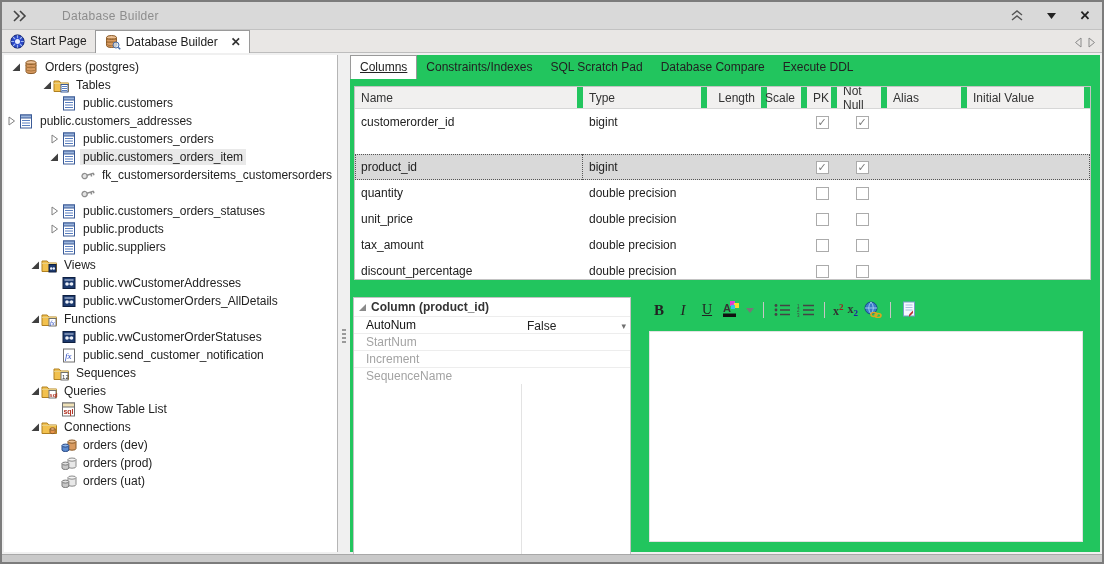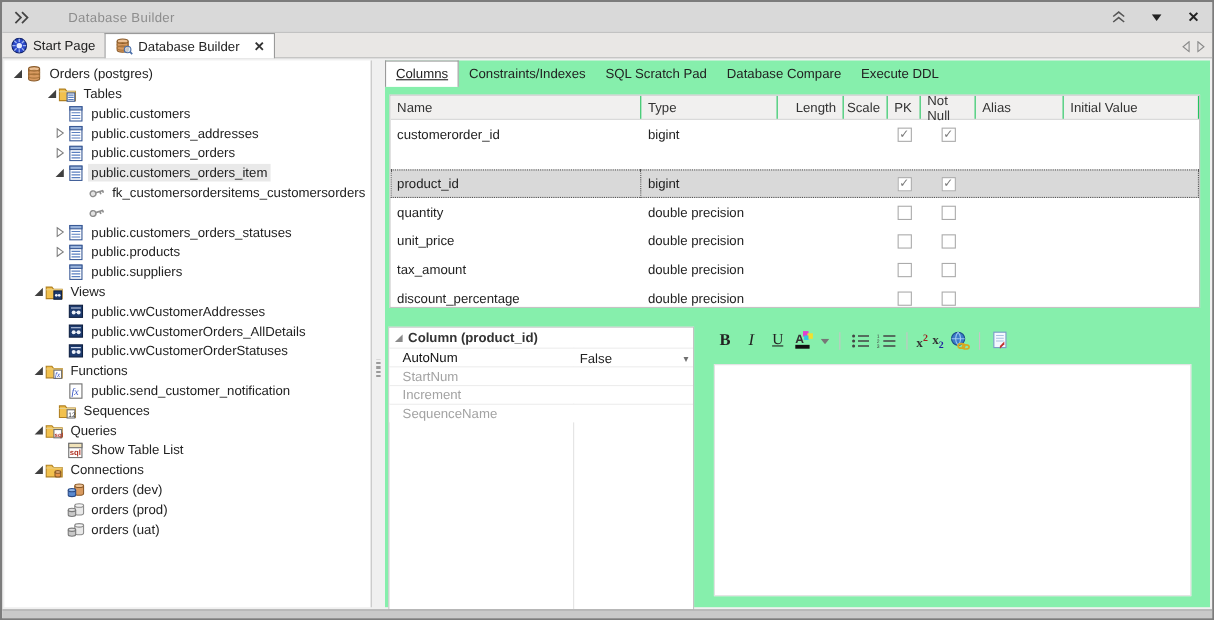--- a/index.html
+++ b/index.html
@@ -34,32 +34,32 @@
   .tree-row { height:18px; display:flex; align-items:center; white-space:nowrap; }
   .tree-arrow { width:13px; height:13px; display:inline-flex; align-items:center; justify-content:center; flex:0 0 13px; }
   .tree-ico { width:17px; height:16px; display:inline-flex; align-items:center; justify-content:center; flex:0 0 17px; margin-right:3px; }
   .tree-lbl { padding:1px 3px; }
   .tree-lbl.sel { background:#e9e9e9; }
 
   .splitter { width:12px; background:#f0f0f0; position:relative; }
   .splitter .grip { position:absolute; left:4px; top:272px; width:4px; height:16px;
                     background:repeating-linear-gradient(#f0f0f0 0 2px, #9a9a9a 2px 4px); }
 
-  .right-panel { flex:1; background:#86efac; position:relative; }
+  .right-panel { flex:1; background:#22c55e; position:relative; }
 
   
   .doctabs { position:absolute; top:0; left:0; right:0; height:24px; display:flex; align-items:flex-end; }
   .dtab { padding:4px 9px 5px 9px; color:#222; white-space:nowrap; }
   .dtab.active { background:#fff; border:1px solid #9a9a9a; border-bottom:none; text-decoration:underline; }
 
   
   .colgrid { position:absolute; left:4px; top:31px; width:737px; height:194px;
              background:#fff; border:1px solid #c3c3c3; overflow:hidden; }
   .cg-header { display:flex; height:22px; background:#f1f0ef; border-bottom:1px solid #d7d7d7; }
-  .cg-h { display:flex; align-items:center; padding:0 6px; color:#333; border-right:1px solid #22c55e; height:100%; }
+  .cg-h { display:flex; align-items:center; padding:0 6px; color:#333; border-right:6px solid #22c55e; height:100%; }
   .cg-h.right { justify-content:flex-end; }
   .cg-row { display:flex; height:26px; position:relative; }
   .cg-row.selected { background:#d9d9d9; outline:1px dotted #555; outline-offset:-1px;margin-top:19px; }
   .cg-cell { padding:0 6px; overflow:hidden; white-space:nowrap; height:100%; display:flex; align-items:center; }
   .cg-row.selected .cname { border-right:1px dotted #555; }
   .cg-cell.center { justify-content:center; padding:0; }
   .cb { width:13px; height:13px; border:1px solid #ababab; background:#fff; display:inline-flex;
         align-items:center; justify-content:center; font-size:11px; line-height:11px; color:#7a7a7a; }
   .newrow { color:#b4b4b4; font-style:italic; }
 
@@ -196,21 +196,21 @@
           <span class="tree-arrow"></span>
           <span class="tree-ico">
             <svg width="14" height="15" viewBox="0 0 14 15">
               <rect x="1.5" y="1" width="11" height="13" fill="#fff" stroke="#3a5a96"></rect>
               <rect x="1.5" y="1" width="11" height="3" fill="#9ab4dc" stroke="#3a5a96"></rect>
               <path d="M3 6.5 h8 M3 9 h8 M3 11.5 h8" stroke="#5a7fc0"></path>
             </svg>
           </span>
           <span class="tree-lbl">public.customers</span>
         </div>
-        <div class="tree-row" style="padding-left: 43px;">
+        <div class="tree-row" style="">
           <span class="tree-arrow">
             <svg width="10" height="10" viewBox="0 0 10 10">
               <path d="M3 1 L8.5 5 L3 9 Z" fill="#fff" stroke="#808080"></path>
             </svg>
           </span>
           <span class="tree-ico">
             <svg width="14" height="15" viewBox="0 0 14 15">
               <rect x="1.5" y="1" width="11" height="13" fill="#fff" stroke="#3a5a96"></rect>
               <rect x="1.5" y="1" width="11" height="3" fill="#9ab4dc" stroke="#3a5a96"></rect>
               <path d="M3 6.5 h8 M3 9 h8 M3 11.5 h8" stroke="#5a7fc0"></path>
@@ -348,48 +348,48 @@
             <svg width="14" height="14" viewBox="0 0 14 14">
               <rect x="1" y="1.5" width="12" height="11" fill="#1d3a6e" stroke="#0e1f40"></rect>
               <path d="M2.5 4 h9" stroke="#cdd8ee"></path>
               <circle cx="5" cy="8" r="1.8" fill="#eef2fa"></circle>
               <circle cx="9.5" cy="8" r="1.8" fill="#eef2fa"></circle>
               <path d="M6.8 8 h1" stroke="#eef2fa"></path>
             </svg>
           </span>
           <span class="tree-lbl">public.vwCustomerOrders_AllDetails</span>
         </div>
+        <div class="tree-row" style="padding-left: 24px;">
+          <span class="tree-arrow">
+            <svg width="10" height="10" viewBox="0 0 10 10">
+              <path d="M9 1.5 V9 H1.5 Z" fill="#404040"></path>
+            </svg>
+          </span>
+          <span class="tree-ico">
+            <svg width="17" height="15" viewBox="0 0 17 15">
+              <path d="M1 3 h5.2 l1.6 2 H15.5 v8.5 H1 Z" fill="#f2c14e" stroke="#b08020"></path>
+              <path d="M1 5.4 h14.5" stroke="#e8d08a"></path>
+              <rect x="8" y="6.5" width="7" height="7.5" fill="#fff" stroke="#707070"></rect>
+              <text x="9" y="13" font-size="6.5" font-style="italic" fill="#2a4ac0" font-family="Liberation Serif, serif">fx</text>
+            </svg>
+          </span>
+          <span class="tree-lbl">Functions</span>
+        </div>
         <div class="tree-row" style="padding-left: 43px;">
           <span class="tree-arrow"></span>
           <span class="tree-ico">
             <svg width="14" height="14" viewBox="0 0 14 14">
               <rect x="1" y="1.5" width="12" height="11" fill="#1d3a6e" stroke="#0e1f40"></rect>
               <path d="M2.5 4 h9" stroke="#cdd8ee"></path>
               <circle cx="5" cy="8" r="1.8" fill="#eef2fa"></circle>
               <circle cx="9.5" cy="8" r="1.8" fill="#eef2fa"></circle>
               <path d="M6.8 8 h1" stroke="#eef2fa"></path>
             </svg>
           </span>
           <span class="tree-lbl">public.vwCustomerOrderStatuses</span>
-        </div>
-        <div class="tree-row" style="padding-left: 24px;">
-          <span class="tree-arrow">
-            <svg width="10" height="10" viewBox="0 0 10 10">
-              <path d="M9 1.5 V9 H1.5 Z" fill="#404040"></path>
-            </svg>
-          </span>
-          <span class="tree-ico">
-            <svg width="17" height="15" viewBox="0 0 17 15">
-              <path d="M1 3 h5.2 l1.6 2 H15.5 v8.5 H1 Z" fill="#f2c14e" stroke="#b08020"></path>
-              <path d="M1 5.4 h14.5" stroke="#e8d08a"></path>
-              <rect x="8" y="6.5" width="7" height="7.5" fill="#fff" stroke="#707070"></rect>
-              <text x="9" y="13" font-size="6.5" font-style="italic" fill="#2a4ac0" font-family="Liberation Serif, serif">fx</text>
-            </svg>
-          </span>
-          <span class="tree-lbl">Functions</span>
         </div>
         <div class="tree-row" style="padding-left: 43px;">
           <span class="tree-arrow"></span>
           <span class="tree-ico">
             <svg width="14" height="15" viewBox="0 0 14 15">
               <rect x="1.5" y="1" width="11" height="13" fill="#fff" stroke="#707070"></rect>
               <text x="3" y="11" font-size="9" font-style="italic" fill="#2a4ac0" font-family="Liberation Serif, serif">fx</text>
             </svg>
           </span>
           <span class="tree-lbl">public.send_customer_notification</span>

